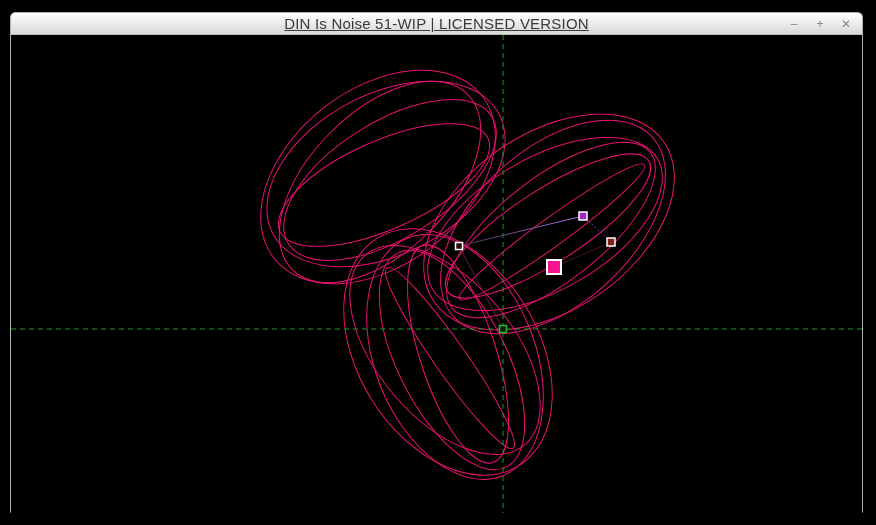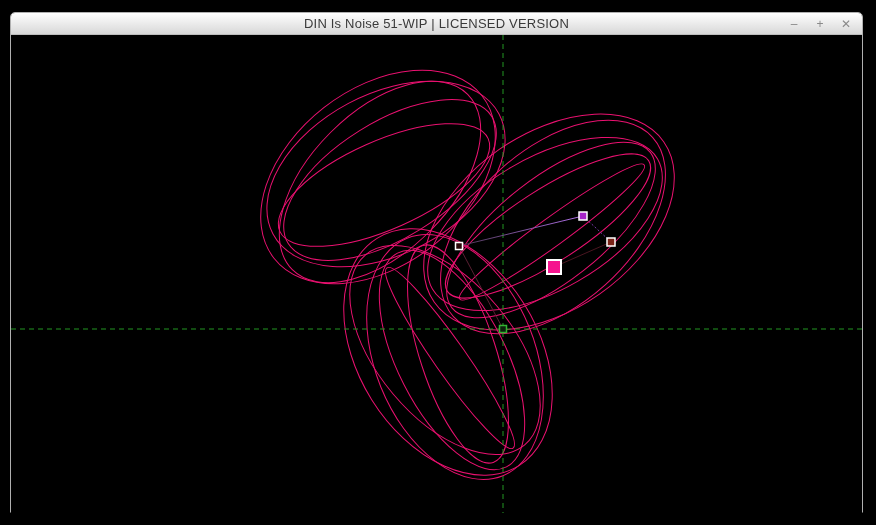--- a/index.html
+++ b/index.html
@@ -27,24 +27,25 @@
     position: relative;
     height: 21px;
     background: linear-gradient(#ffffff, #e9e9e9 55%, #d8d8d8);
     border-bottom: 1px solid #bdbdbd;
     border-radius: 4px 4px 0 0;
     display: flex;
     align-items: center;
     justify-content: center;
   }
   .title-text {
-    font-size: 13px;
+    font-size: 15px;
     color: #3a3a3a;
     letter-spacing: 0.2px;
     white-space: nowrap;
+    text-decoration: underline;
   }
   .window-controls {
     position: absolute;
     right: 8px;
     top: 0;
     height: 100%;
     display: flex;
     align-items: center;
     gap: 10px;
   }

